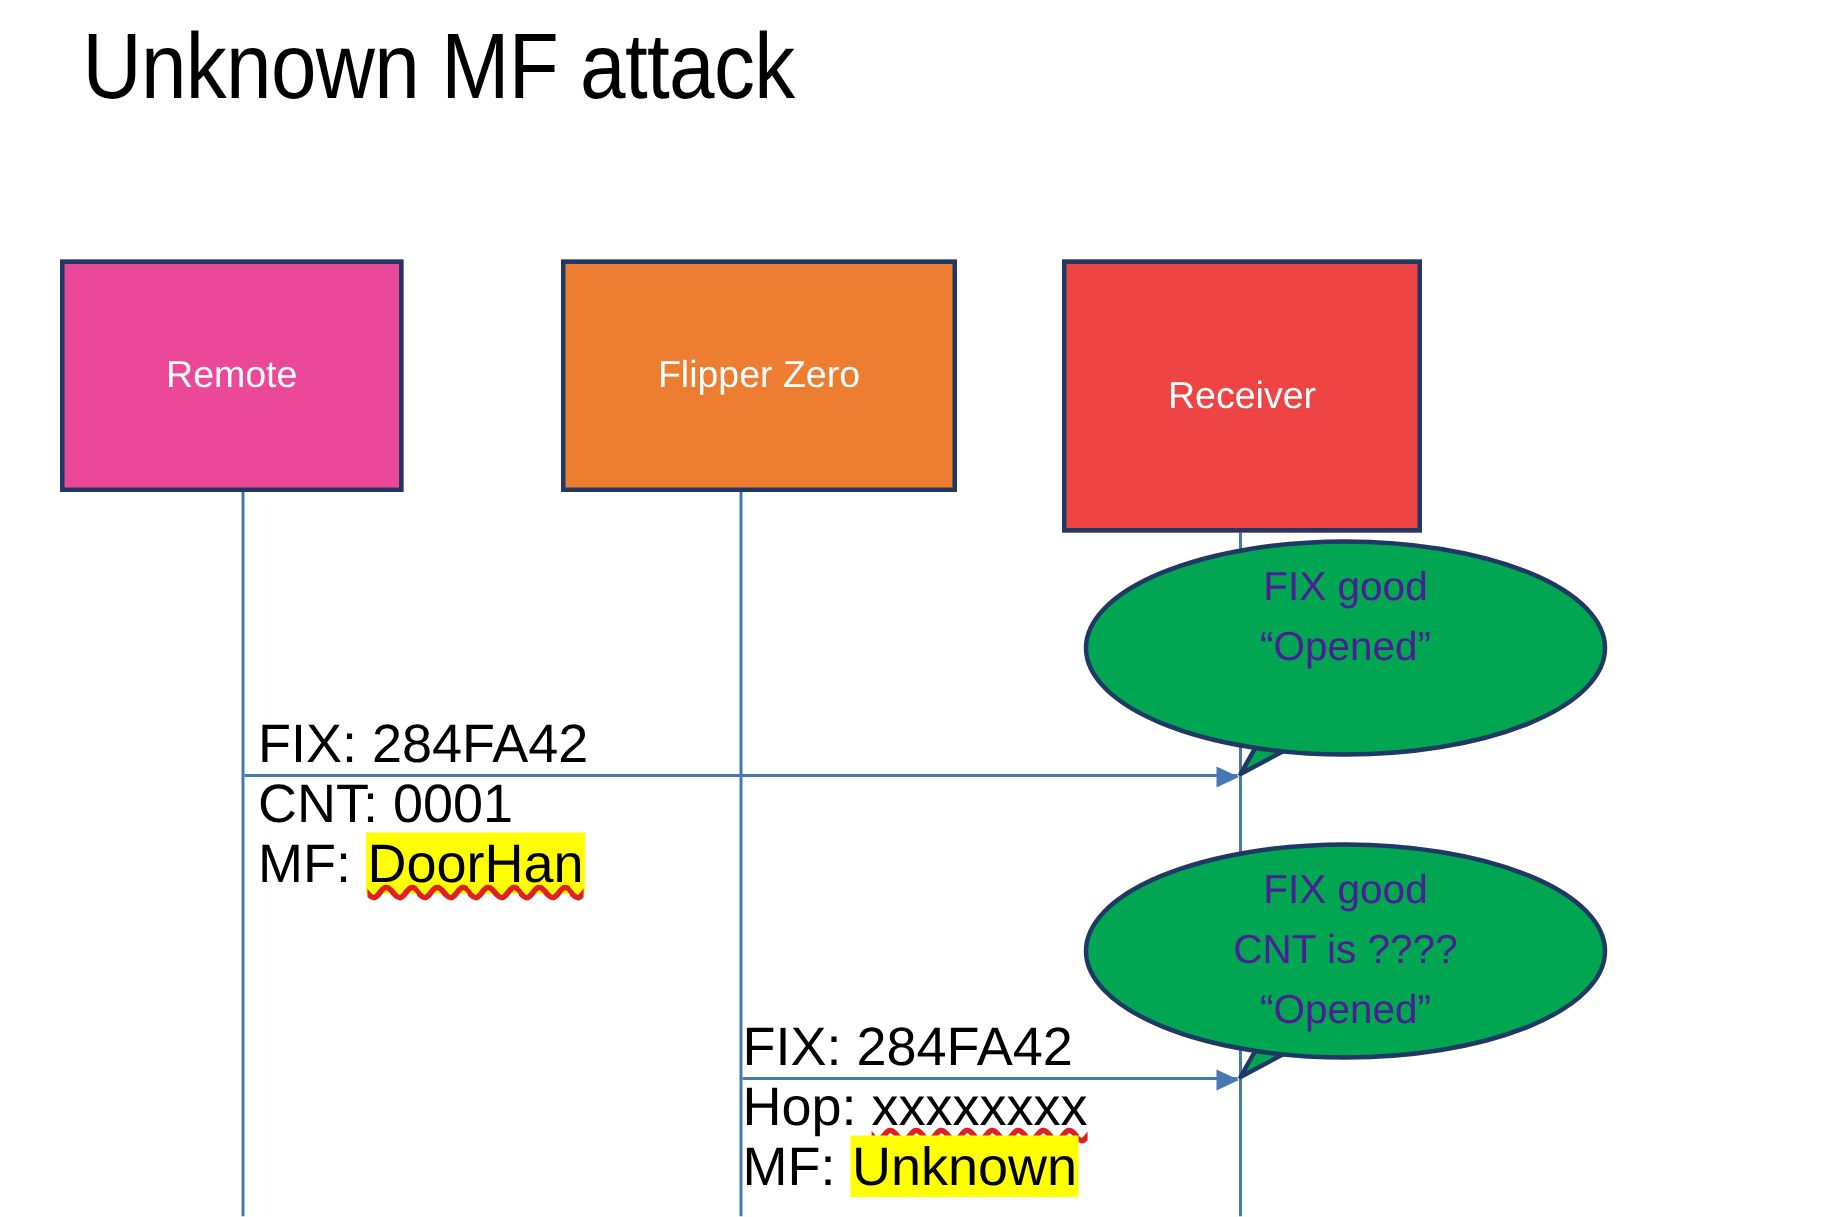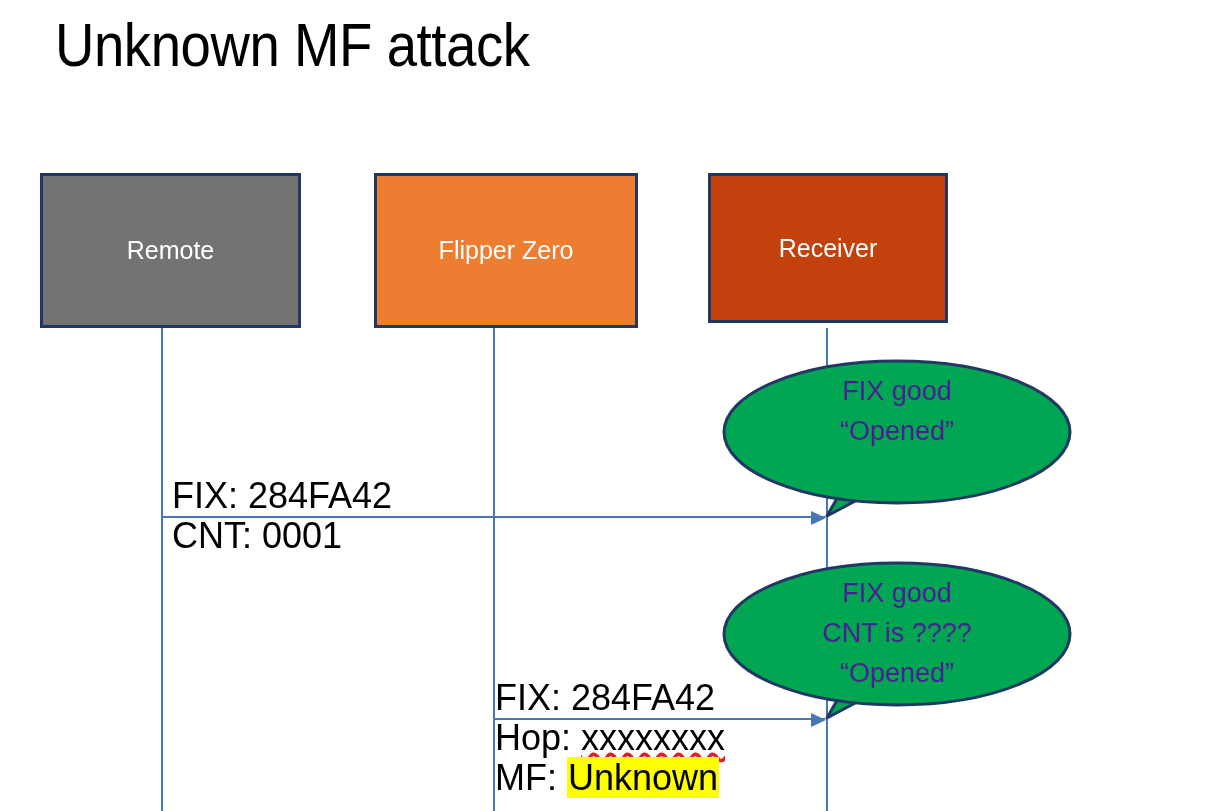--- a/index.html
+++ b/index.html
@@ -44,23 +44,23 @@
     position: absolute;
     box-sizing: border-box;
     border: 3px solid #1f3864;
     display: flex;
     align-items: center;
     justify-content: center;
     color: #ffffff;
     font-size: 25px;
     z-index: 4;
   }
-  #participant-remote   { left: 40px;  top: 173px; width: 261px; height: 155px; background: #737373; }
+  #participant-remote   { left: 40px;  top: 173px; width: 229px; height: 155px; background: #ec4899; }
   #participant-flipper  { left: 374px; top: 173px; width: 264px; height: 155px; background: #ed7d31; }
-  #participant-receiver { left: 708px; top: 173px; width: 240px; height: 150px; background: #c2410c; }
+  #participant-receiver { left: 708px; top: 173px; width: 240px; height: 182px; background: #ef4444; }
 
   
   .msg-arrow {
     position: absolute;
     height: 0;
     border-top: 2px solid #4878b4;
     z-index: 2;
   }
   .msg-arrow::after {
     content: "";
@@ -142,20 +142,23 @@
 <div class="msg-arrow" id="msg-arrow-1"></div>
 <div class="msg-arrow" id="msg-arrow-2"></div>
 
 <div class="msg-label" id="msg-label-1">
   <div>
     <span>FIX: </span><span>284FA42</span>
   </div>
   <div>
     <span>CNT: </span><span>0001</span>
   </div>
+  <div>
+    <span>MF: </span><span class="hl sq">DoorHan</span>
+  </div>
 </div>
 
 <div class="msg-label" id="msg-label-2">
   <div>
     <span>FIX: </span><span>284FA42</span>
   </div>
   <div>
     <span>Hop: </span><span class="sq">xxxxxxxx</span>
   </div>
   <div>

